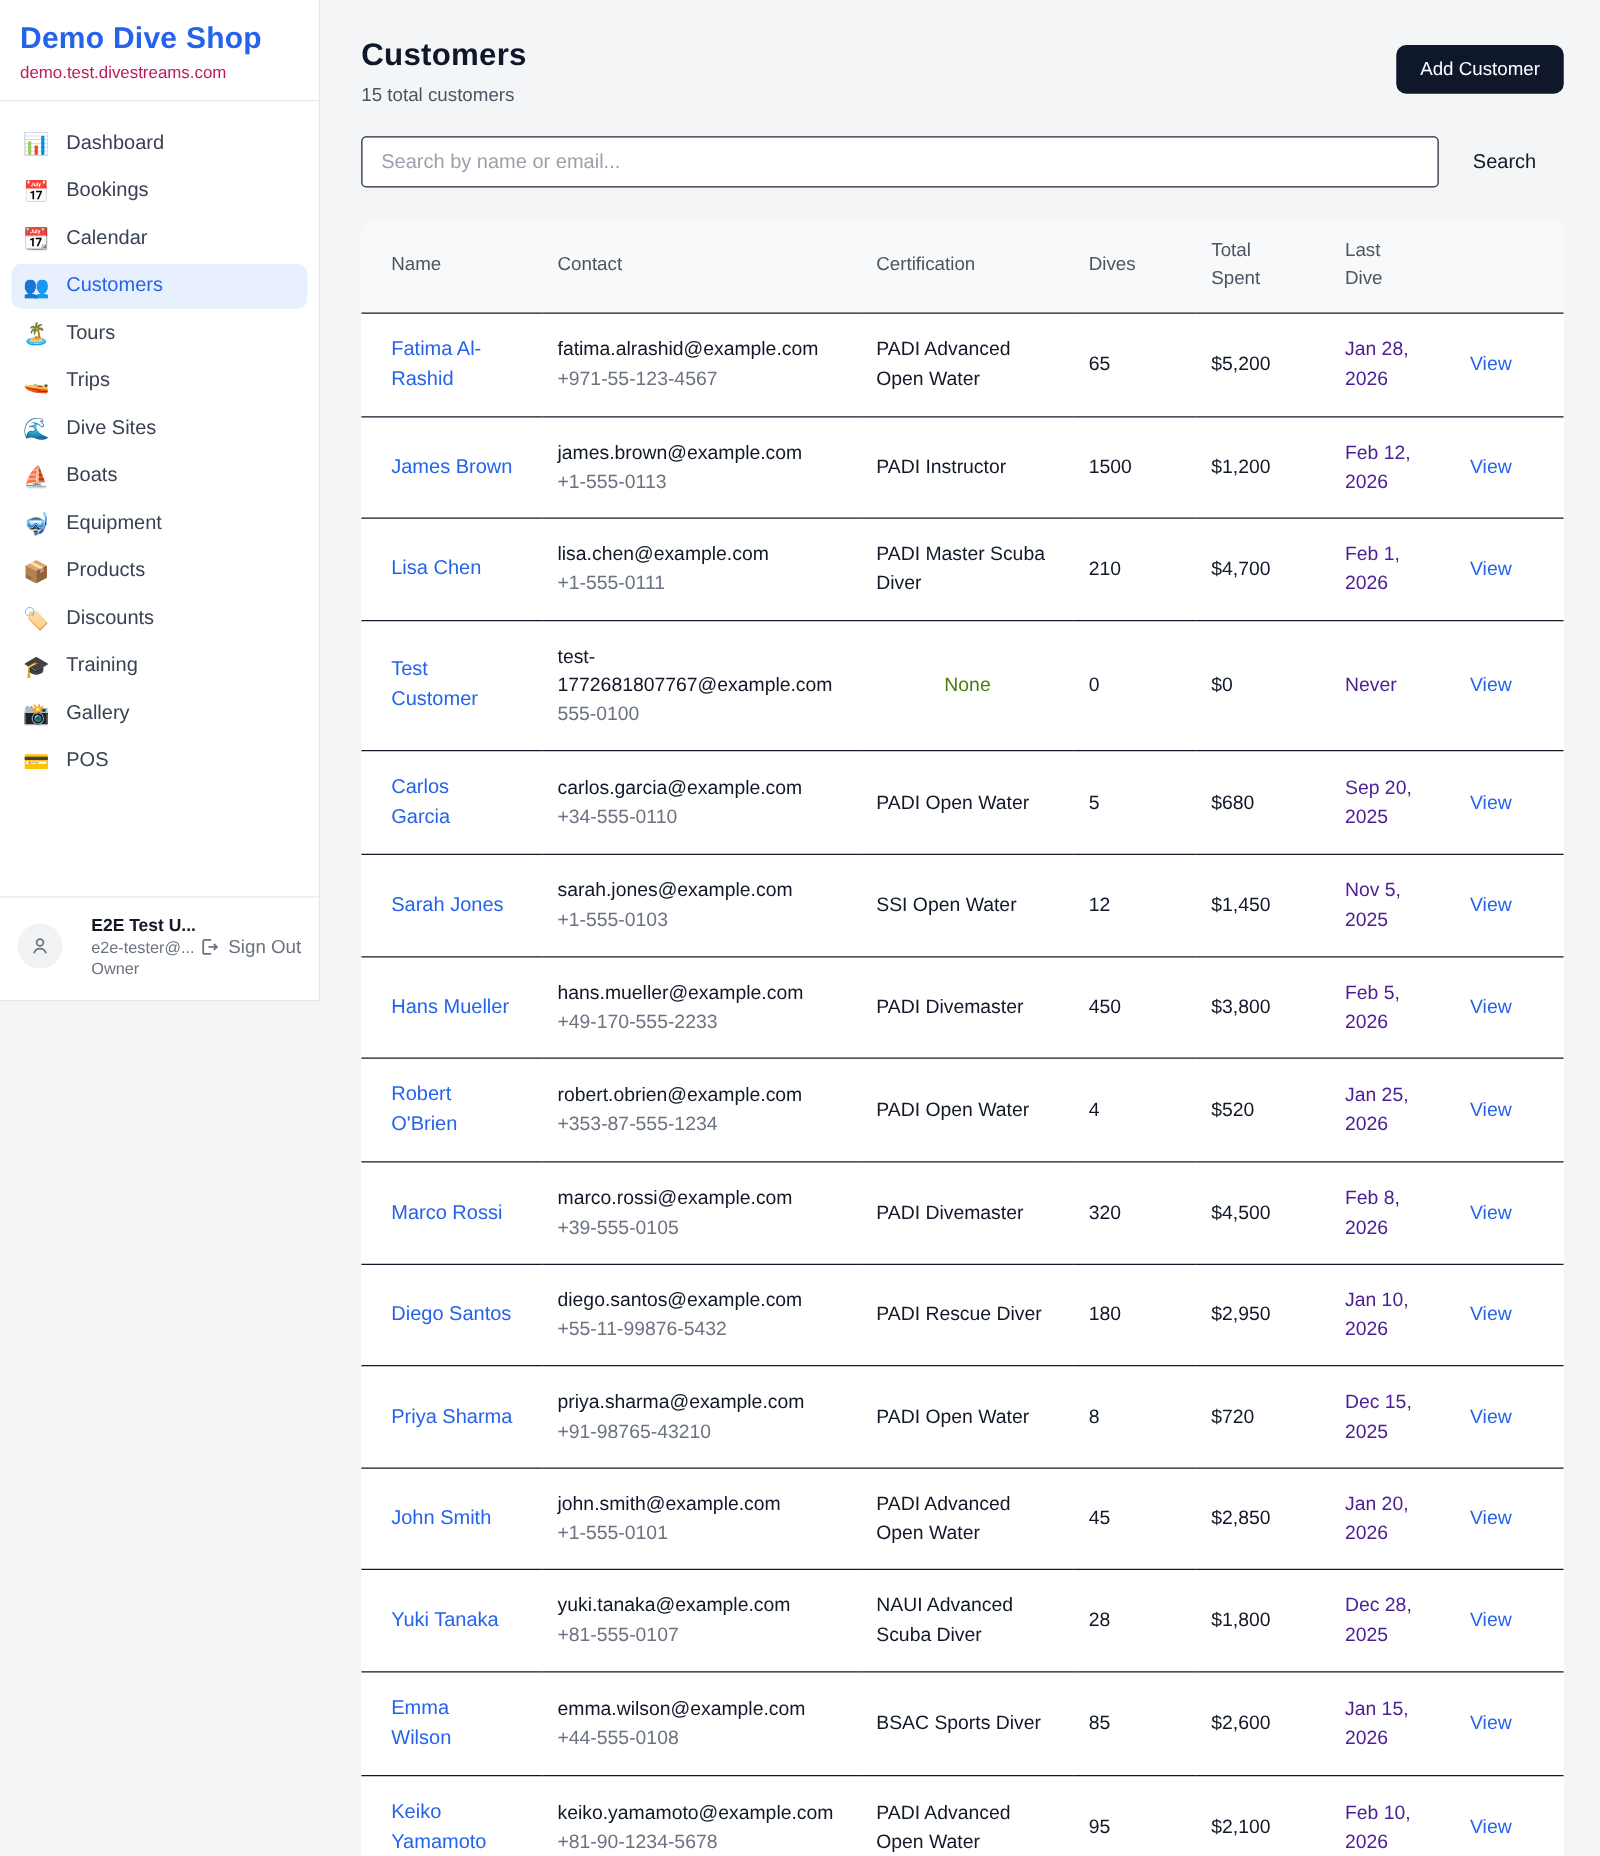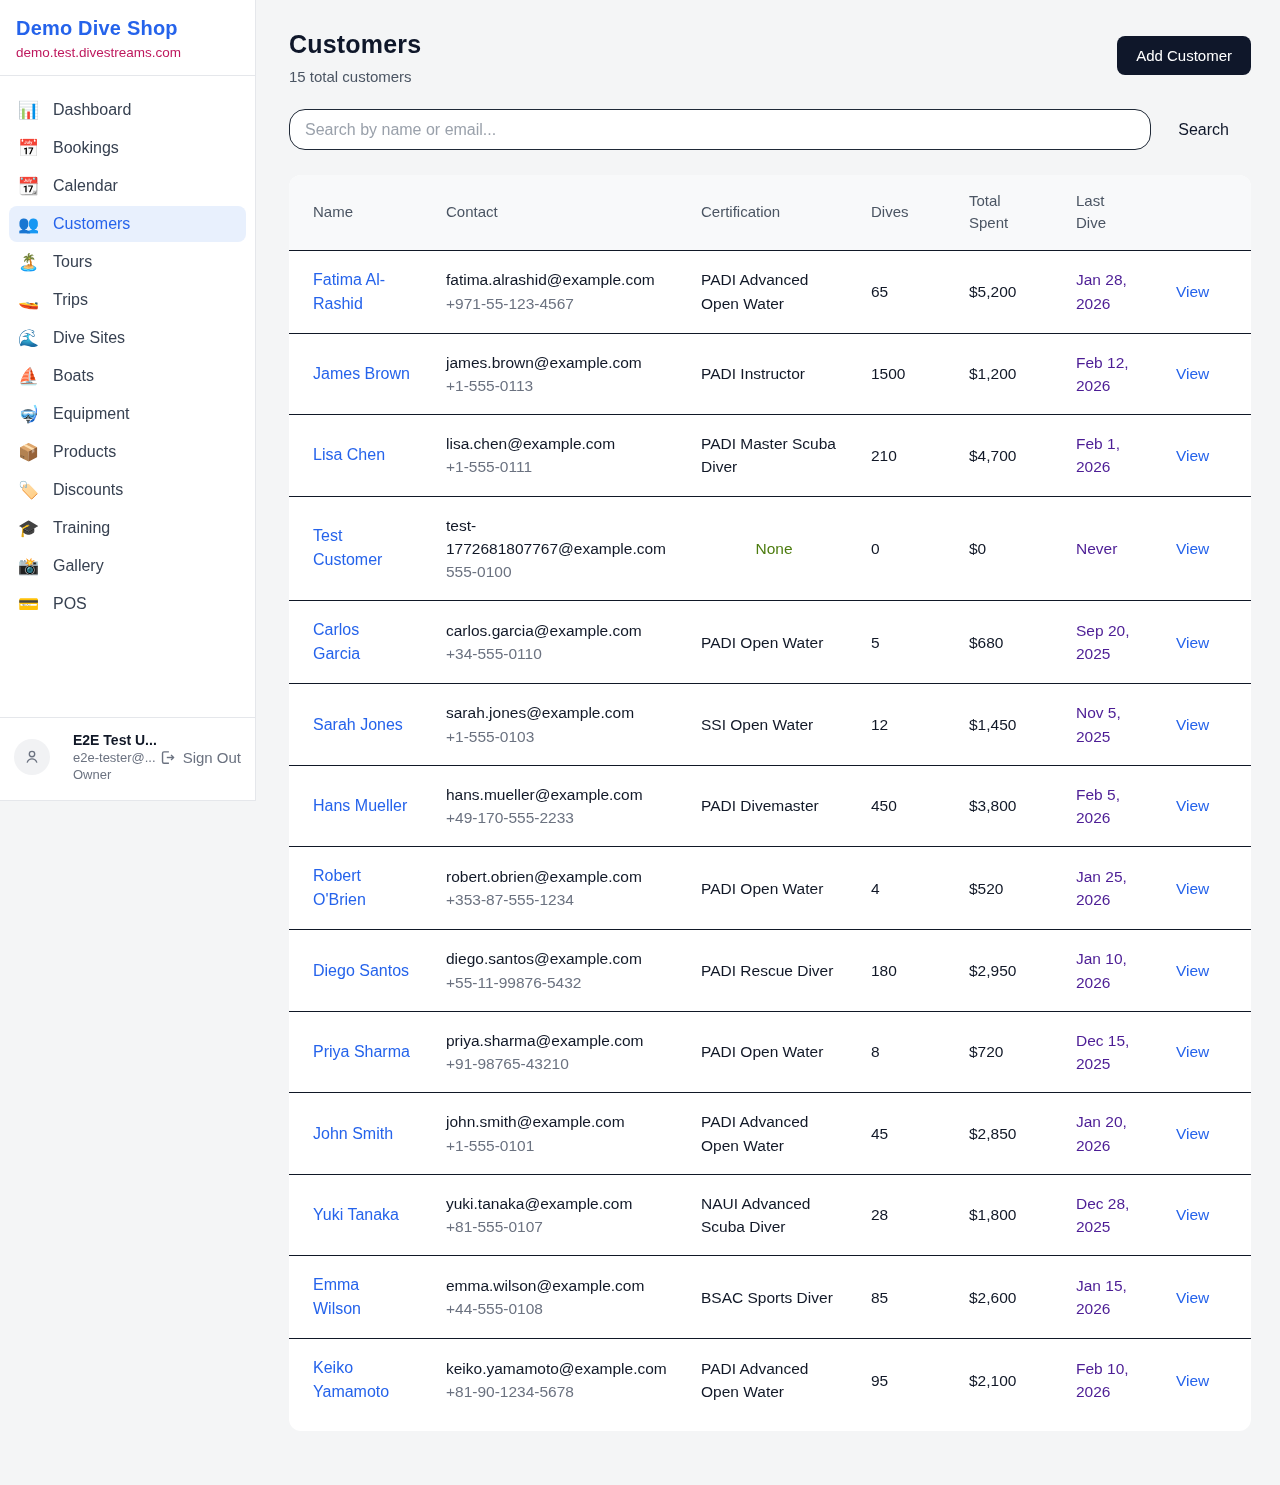--- a/index.html
+++ b/index.html
@@ -16,21 +16,21 @@
   
   .sidebar {
     position:absolute; left:0; top:0;
     width:256px; height:801px;
     background:#ffffff;
     border-right:1px solid #e5e7eb;
     border-bottom:1px solid #e5e7eb;
     display:flex; flex-direction:column;
   }
   .brand { padding:17px 16px 15px 16px; border-bottom:1px solid #e5e7eb; }
-  .brand-title { color:#2563eb; font-size:20px; font-weight:bold; letter-spacing:.2px; }
+  .brand-title { color:#2563eb; font-size:24px; font-weight:bold; letter-spacing:.2px; }
   .brand-sub { color:#be185d; font-size:13.5px; margin-top:5px; }
 
   .nav { flex:1; padding:14px 0 0 0; }
   .nav-item {
     display:flex; align-items:center; gap:13px;
     margin:2px 9px; padding:9px 8px 9px 9px;
     border-radius:8px; cursor:pointer;
     font-size:16px; color:#374151;
   }
   .nav-item.active { background:#e8f0fd; color:#2563eb; font-weight:500; }
@@ -66,21 +66,21 @@
   .btn-primary {
     background:#0f172a; color:#ffffff;
     border:none; border-radius:8px;
     font-family:inherit; font-size:15px; font-weight:500;
     padding:11px 19px; cursor:pointer; margin-top:6px;
   }
 
   .search-row { display:flex; align-items:center; margin-top:24px; }
   .search-input {
     flex:1; height:41px;
-    border:1.5px solid #1f2937; border-radius:16px;
+    border:1.5px solid #1f2937; border-radius:4px;
     padding:0 15px; font-family:inherit; font-size:16px;
     color:#111827; background:#ffffff; outline:none;
   }
   .search-input::placeholder { color:#9aa1ab; }
   .search-btn {
     background:none; border:none; cursor:pointer;
     font-family:inherit; font-size:16px; color:#0f172a;
     padding:0 22px 0 27px;
   }
 
@@ -342,20 +342,32 @@
               <div class="email">robert.obrien@example.com</div>
               <div class="phone">+353-87-555-1234</div>
             </td>
             <td class="td-cert">PADI Open Water</td>
             <td class="td-dives">4</td>
             <td class="td-spent">$520</td>
             <td class="td-last">Jan 25, 2026</td>
             <td class="td-action"><a class="view-link">View</a></td>
           </tr>
           <tr>
+            <td class="td-name"><a class="name-link">Marco Rossi</a></td>
+            <td class="td-contact">
+              <div class="email">marco.rossi@example.com</div>
+              <div class="phone">+39-555-0105</div>
+            </td>
+            <td class="td-cert">PADI Divemaster</td>
+            <td class="td-dives">320</td>
+            <td class="td-spent">$4,500</td>
+            <td class="td-last">Feb 8, 2026</td>
+            <td class="td-action"><a class="view-link">View</a></td>
+          </tr>
+          <tr>
             <td class="td-name"><a class="name-link">Diego Santos</a></td>
             <td class="td-contact">
               <div class="email">diego.santos@example.com</div>
               <div class="phone">+55-11-99876-5432</div>
             </td>
             <td class="td-cert">PADI Rescue Diver</td>
             <td class="td-dives">180</td>
             <td class="td-spent">$2,950</td>
             <td class="td-last">Jan 10, 2026</td>
             <td class="td-action"><a class="view-link">View</a></td>

